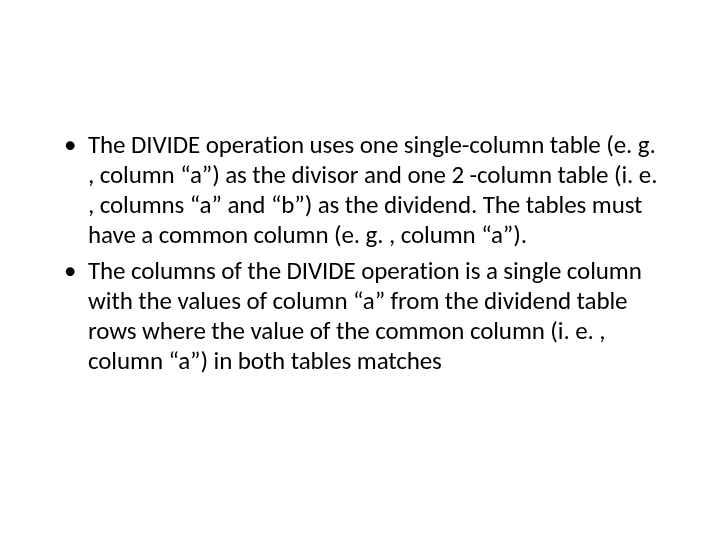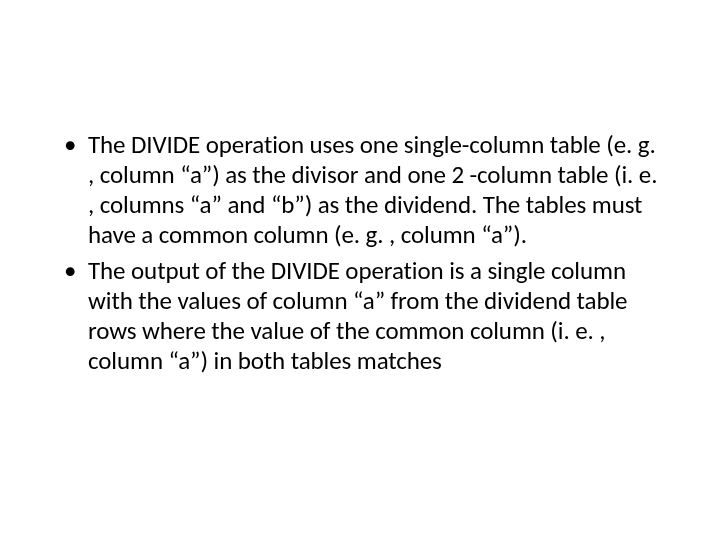--- a/index.html
+++ b/index.html
@@ -8,15 +8,15 @@
   ul { list-style: none; }
   li { position: relative; padding-left: 28px; font-size: 25px; line-height: 1.2; margin-bottom: 6px; letter-spacing: -0.1px; }
   li::before { content: "•"; position: absolute; left: 4px; top: 0; font-size: 25px; }
 </style>
 </head>
 <body>
 
 <div class="slide">
   <ul>
     <li>The DIVIDE operation uses one single-column table (e. g. , column “a”) as the divisor and one 2 -column table (i. e. , columns “a” and “b”) as the dividend. The tables must have a common column (e. g. , column “a”).</li>
-    <li>The output of the DIVIDE operation is a single column with the values of column “a” from the dividend table rows where the value of the common column (i. e. , column “a”) in both tables matches</li>
+    <li>The columns of the DIVIDE operation is a single column with the values of column “a” from the dividend table rows where the value of the common column (i. e. , column “a”) in both tables matches</li>
   </ul>
 </div>
 
 </body></html>

